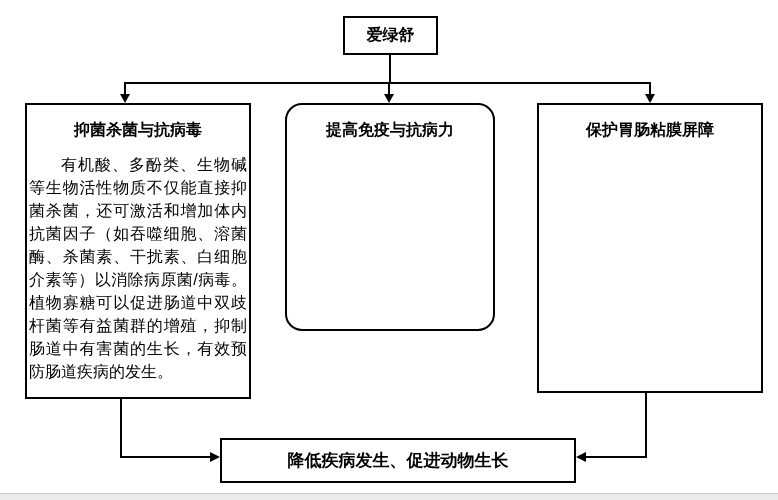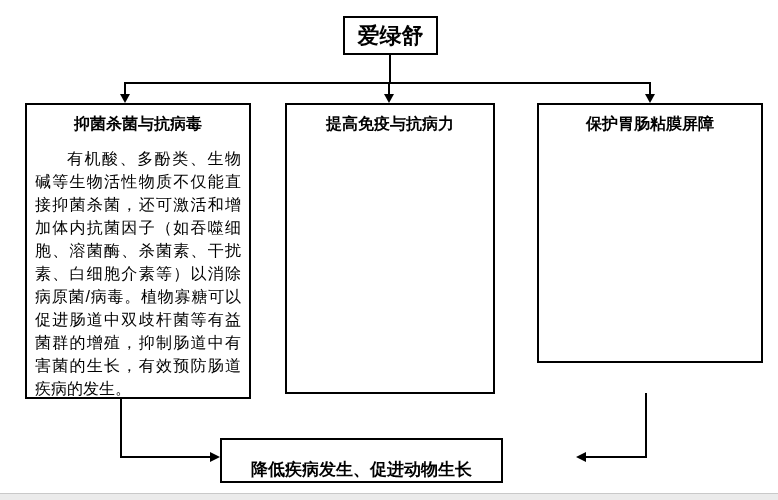--- a/index.html
+++ b/index.html
@@ -34,44 +34,44 @@
   .arrow-left {
     position: absolute; width: 0; height: 0;
     border-top: 5px solid transparent;
     border-bottom: 5px solid transparent;
     border-right: 10px solid #000000;
   }
 
   .root-box {
     left: 343px; top: 16px; width: 95px; height: 39px;
     display: flex; align-items: center; justify-content: center;
-    font-weight: bold; font-size: 22px;
+    font-weight: bold; font-size: 16px;
   }
 
   .branch-box-1 { left: 25px;  top: 103px; width: 226px; height: 296px; }
-  .branch-box-2 { left: 285px; top: 103px; width: 210px; height: 291px; }
-  .branch-box-3 { left: 537px; top: 103px; width: 226px; height: 260px; }
+  .branch-box-2 { left: 285px; top: 103px; width: 210px; height: 228px; border-radius: 17px; }
+  .branch-box-3 { left: 537px; top: 103px; width: 226px; height: 290px; }
 
   .branch-title {
     font-weight: bold; font-size: 16px; text-align: center;
-    padding-top: 9px;
+    padding-top: 15px;
   }
   .branch-body {
     margin-top: 12px;
-    padding: 0 8px;
+    padding: 0 2px;
     font-size: 16px;
     line-height: 23px;
     text-align: justify;
     text-justify: inter-character;
     text-indent: 2em;
   }
 
   .outcome-box {
-    left: 220px; top: 438px; width: 283px; height: 45px;
-    display: flex; align-items: flex-end; justify-content: center;
+    left: 220px; top: 438px; width: 356px; height: 45px;
+    display: flex; align-items: center; justify-content: center;
     font-weight: bold; font-size: 17px;
   }
 
   
   .root-stem   { left: 389px; top: 55px; width: 2px; height: 28px; }
   .rail        { left: 124px; top: 82px; width: 527px; height: 2px; }
   .drop-1      { left: 124px; top: 82px; width: 2px; height: 13px; }
   .drop-2      { left: 388px; top: 82px; width: 2px; height: 13px; }
   .drop-3      { left: 649px; top: 82px; width: 2px; height: 13px; }
   .drop-head-1 { left: 120px; top: 94px; }

